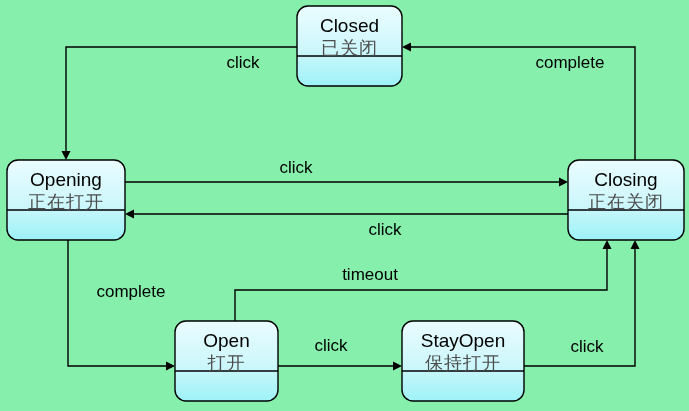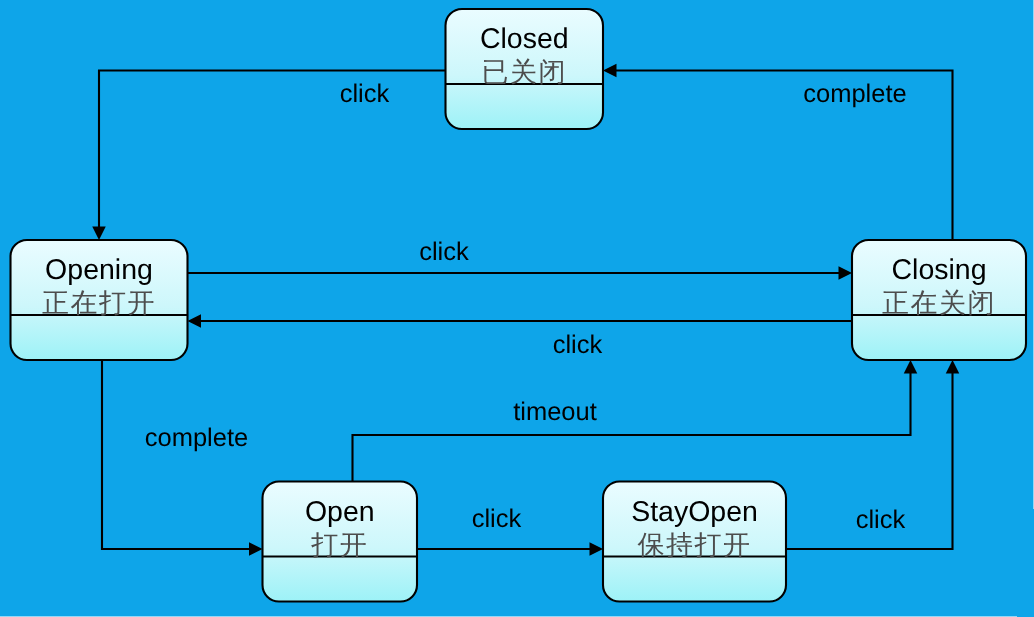--- a/index.html
+++ b/index.html
@@ -10,21 +10,21 @@
   body {
     width: 689px;
     height: 411px;
     font-family: "Liberation Sans", sans-serif;
     overflow: hidden;
   }
   #diagram-root {
     position: relative;
     width: 689px;
     height: 411px;
-    background: #0ea5e9;
+    background: #86efac;
     text-align: center;
   }
   svg#state-diagram {
     display: block;
     width: 689px;
     height: 411px;
   }
   .state-box-outline {
     stroke: #000000;
     stroke-width: 1.4;

